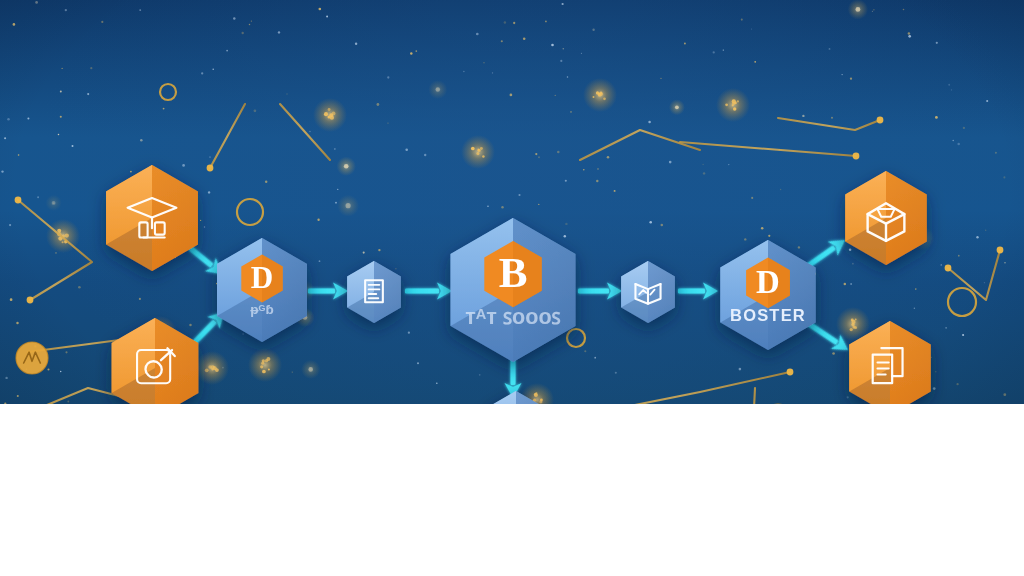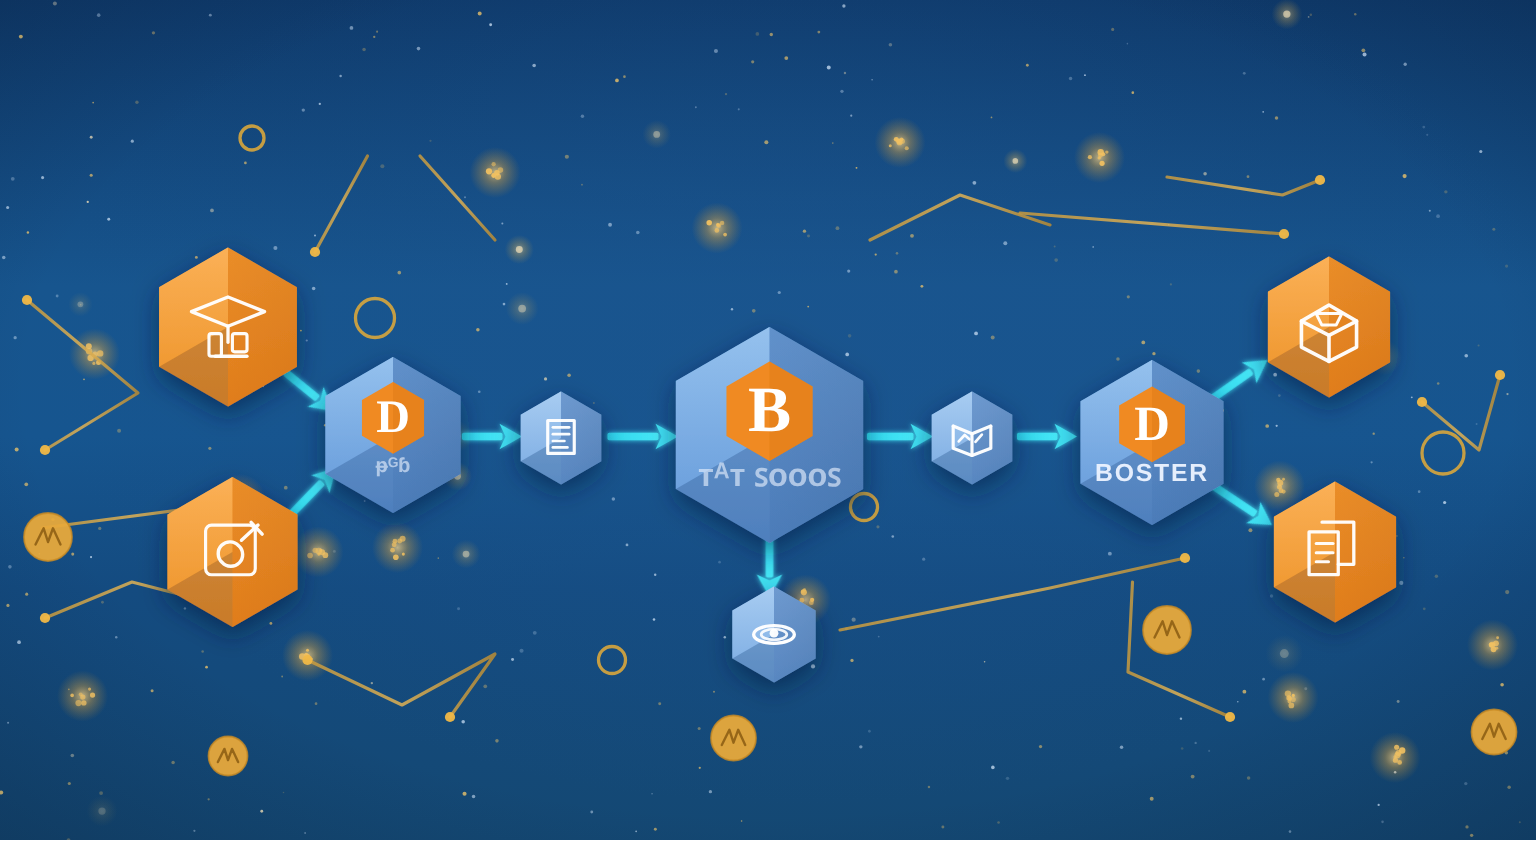--- a/index.html
+++ b/index.html
@@ -4,21 +4,21 @@
 <title>Pipeline Diagram</title>
 <style>
   * { box-sizing: border-box; margin: 0; padding: 0; }
   html, body {
     width: 1024px; height: 576px;
     overflow: hidden;
     font-family: "Liberation Sans", sans-serif;
   }
   #stage {
     position: relative;
-    width: 1024px; height: 560px;
+    width: 1024px; height: 404px;
     background:
       radial-gradient(ellipse 700px 420px at 52% 42%, rgba(28,84,142,0.55) 0%, rgba(20,62,112,0.0) 72%),
       linear-gradient(180deg, #0f3a6b 0%, #17558e 34%, #16558f 52%, #144b80 70%, #144873 100%);
     overflow: hidden;
     padding-left: 29px;
   }
   #stage::after{
     content:"";
     position:absolute; inset:0;
     background: radial-gradient(ellipse 900px 520px at 50% 46%, rgba(0,0,0,0) 55%, rgba(6,26,52,0.45) 100%);

